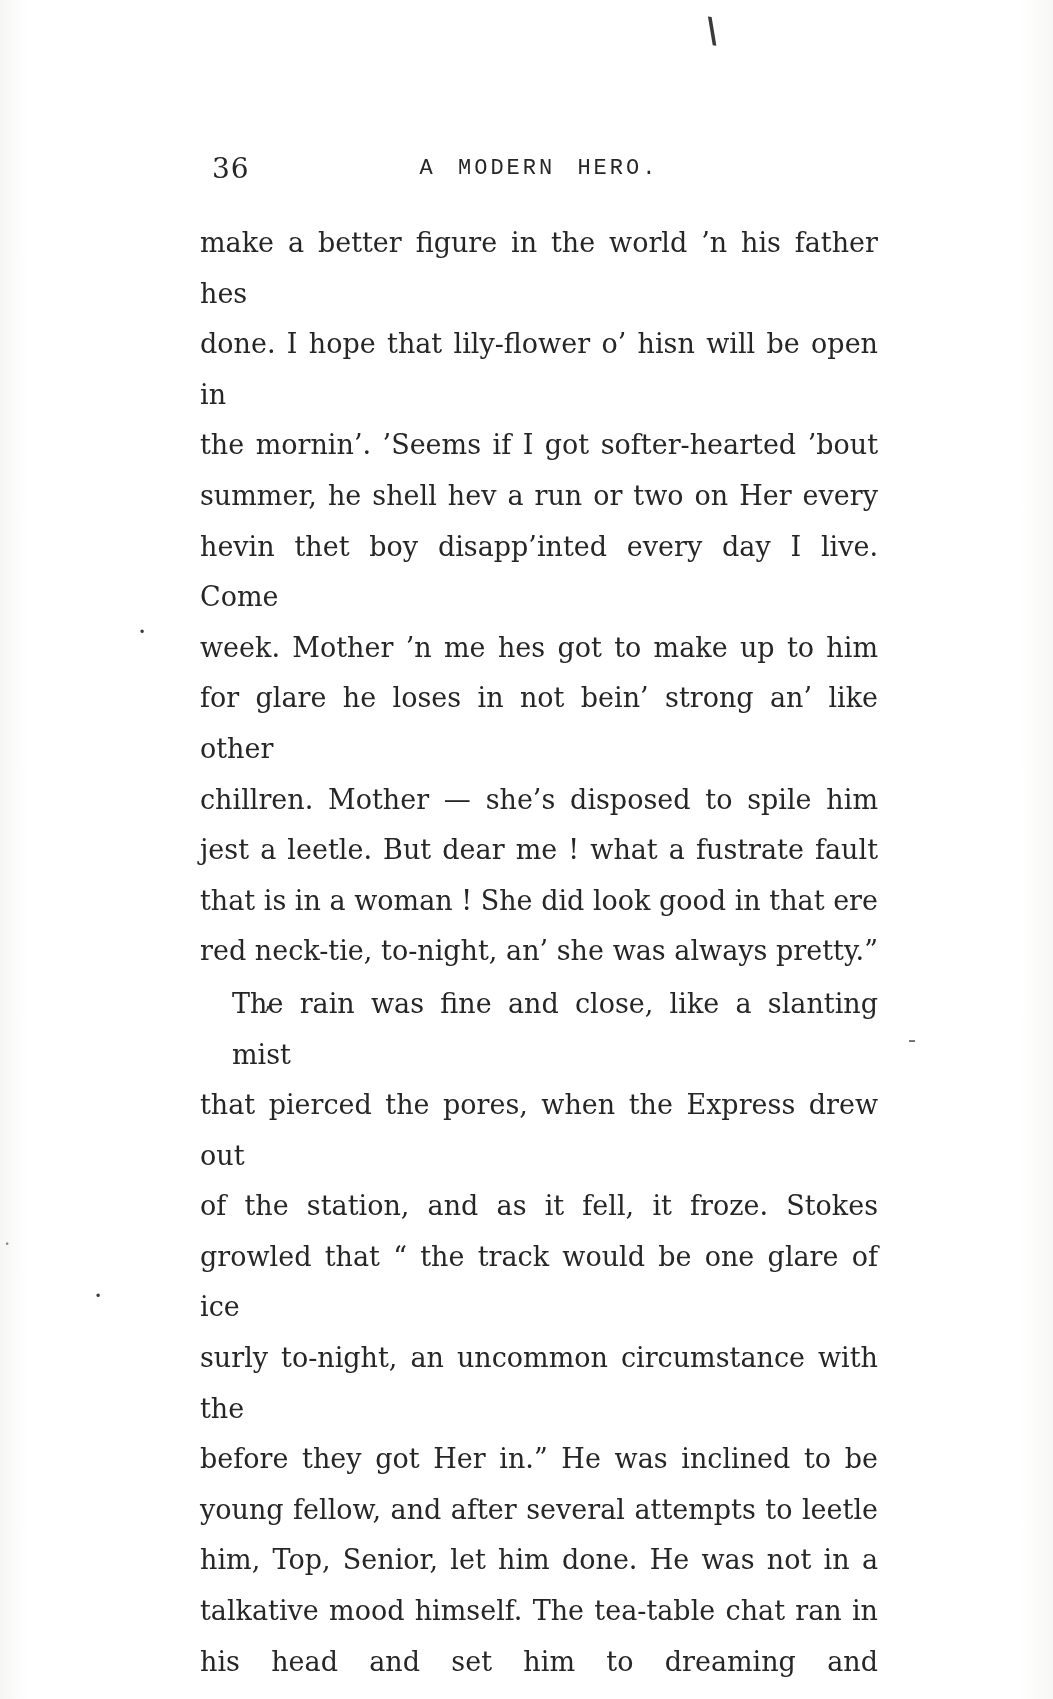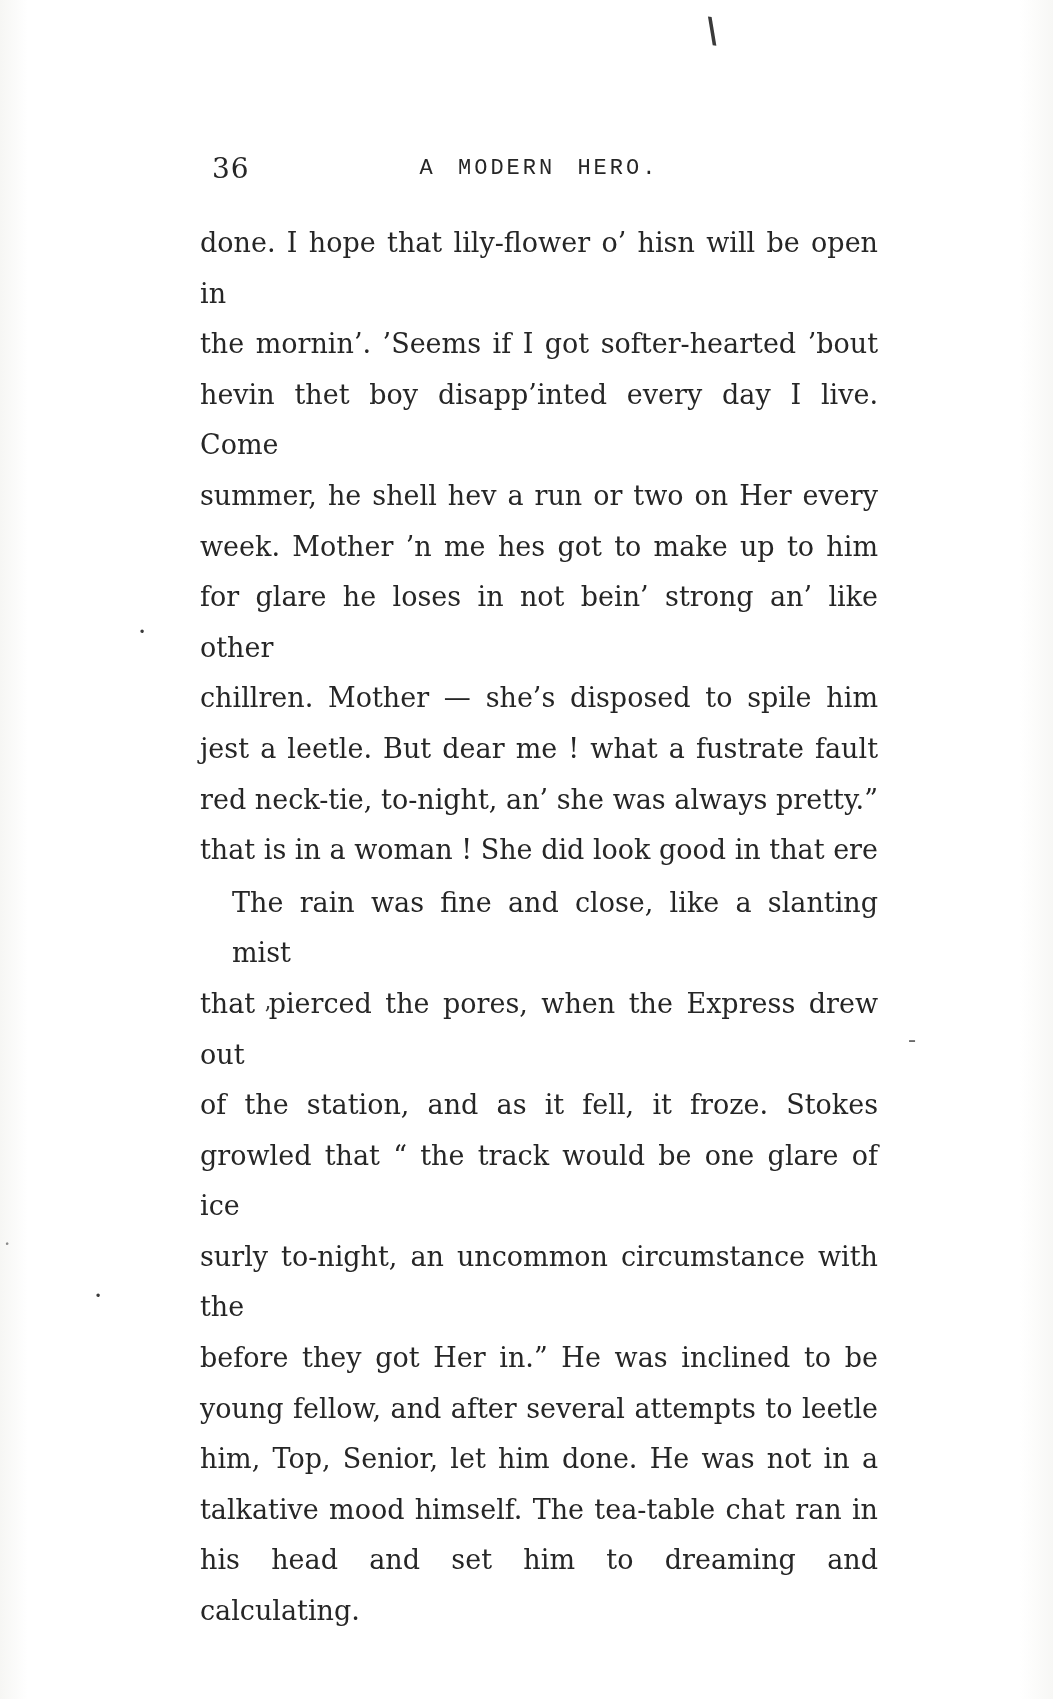--- a/index.html
+++ b/index.html
@@ -116,30 +116,31 @@
   <span class="scan-mark mark-surly">’</span>
 
   <div class="header">
     <span class="pagenum">36</span>
     <span class="running-title">A MODERN HERO.</span>
   </div>
 
   <div class="body-text">
 
     <div class="paragraph">
+      <div class="line">make a better figure in the world ’n his father hes</div>
       <div class="line">done.   I hope that lily-flower o’ hisn will be open in</div>
       <div class="line">the mornin’.   ’Seems if  I  got  softer-hearted ’bout</div>
+      <div class="line">summer, he  shell  hev  a  run  or  two  on  Her  every</div>
       <div class="line">hevin  thet boy disapp’inted every day I  live.   Come</div>
-      <div class="line">summer, he  shell  hev  a  run  or  two  on  Her  every</div>
       <div class="line">week.    Mother ’n  me  hes  got  to  make  up  to him</div>
       <div class="line">for glare he  loses in  not bein’ strong an’ like other</div>
       <div class="line">chillren.     Mother — she’s  disposed  to  spile  him</div>
       <div class="line">jest a  leetle.    But  dear  me !   what  a  fustrate fault</div>
+      <div class="line">that is in  a woman !    She did  look good in  that ere</div>
       <div class="line">red  neck-tie, to-night,  an’  she  was  always  pretty.”</div>
-      <div class="line">that is in  a woman !    She did  look good in  that ere</div>
     </div>
 
     <div class="paragraph">
       <div class="line indent">The rain was fine and  close, like a  slanting mist</div>
       <div class="line">that pierced the pores, when  the  Express drew out</div>
       <div class="line">of  the  station,  and  as  it  fell,  it  froze.    Stokes</div>
       <div class="line">growled that “ the track  would  be  one  glare  of  ice</div>
       <div class="line">surly to-night, an  uncommon  circumstance  with the</div>
       <div class="line">before they got  Her in.”    He  was  inclined  to  be</div>
       <div class="line">young fellow, and  after  several  attempts  to  leetle</div>

